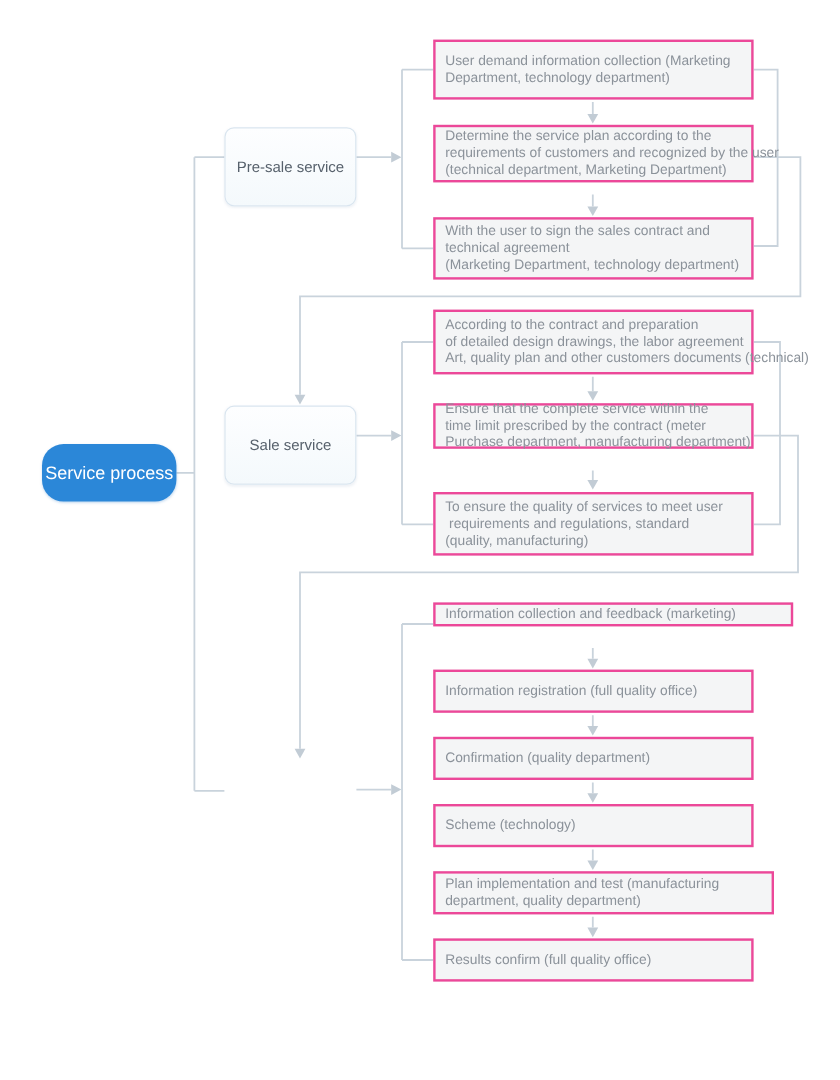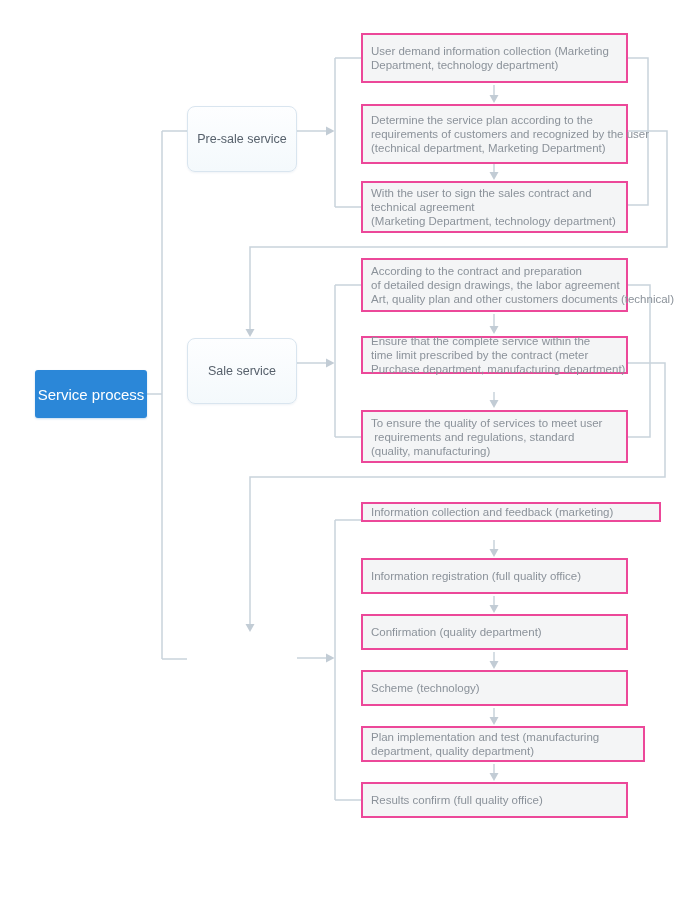--- a/index.html
+++ b/index.html
@@ -9,21 +9,21 @@
     background:#ffffff;
     font-family:"Liberation Sans", sans-serif;
     overflow:hidden;
   }
   svg.connectors{position:absolute;left:0;top:0;width:700px;height:900px;}
   svg.connectors path{stroke:#c9d3dc;stroke-width:1.5;fill:none;}
   svg.connectors polygon{fill:#c2ccd5;}
 
   .root-node{
     position:absolute;left:35px;top:370px;width:112px;height:48px;
-    background:#2b87d8;border-radius:3px;
+    background:#2b87d8;border-radius:18px;
     display:flex;align-items:center;justify-content:center;
     color:#ffffff;font-size:15px;
     box-shadow:0 1px 2px rgba(40,120,200,.25);
   }
   .stage{
     position:absolute;left:187px;width:110px;height:66px;
     background:linear-gradient(180deg,#fdfeff 0%,#f4f9fc 100%);
     border:1px solid #d9e5ef;border-radius:8px;
     display:flex;align-items:center;justify-content:center;
     color:#57616c;font-size:12.5px;
@@ -79,21 +79,21 @@
     <polygon points="245.5,624 254.5,624 250,632"></polygon>
   </svg>
 
   <div class="root-node">Service process</div>
 
   <div class="stage" style="top:106px">Pre-sale service</div>
   <div class="stage" style="top:338px">Sale service</div>
 
   <div class="step" style="top:33px;height:50px">User demand information collection (Marketing
 Department, technology department)</div>
-  <div class="step" style="top:104px;height:60px">Determine the service plan according to the
+  <div class="step" style="top:104px;height:48px">Determine the service plan according to the
 requirements of customers and recognized by the user
 (technical department, Marketing Department)</div>
   <div class="step" style="top:181px;height:52px">With the user to sign the sales contract and
 technical agreement
 (Marketing Department, technology department)</div>
 
   <div class="step" style="top:258px;height:54px">According to the contract and preparation
 of detailed design drawings, the labor agreement
 Art, quality plan and other customers documents (technical)</div>
   <div class="step" style="top:336px;height:38px">Ensure that the complete service within the

